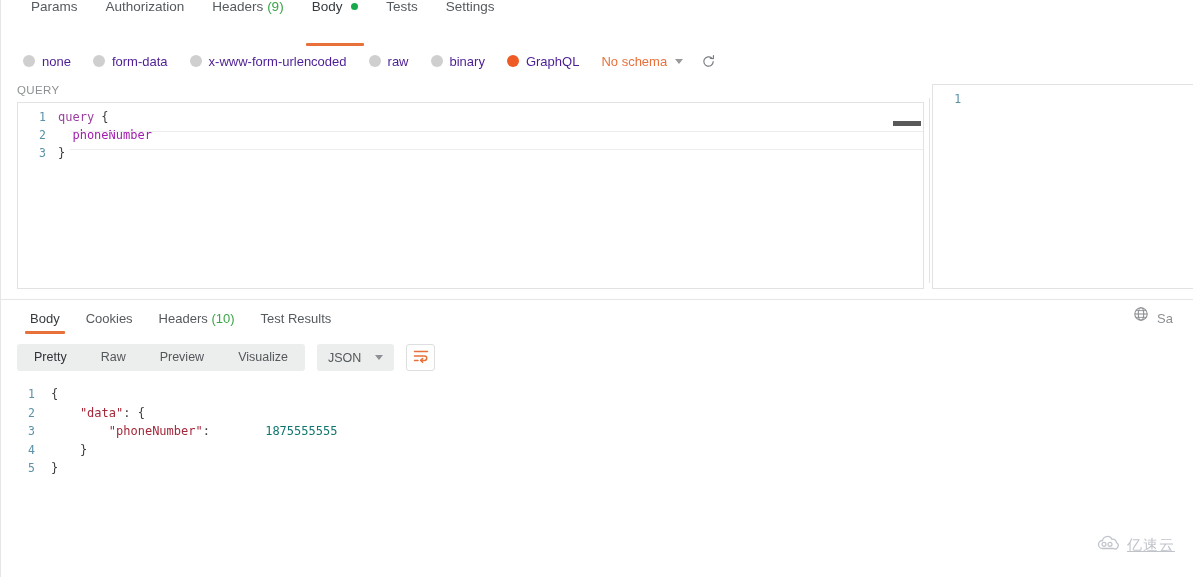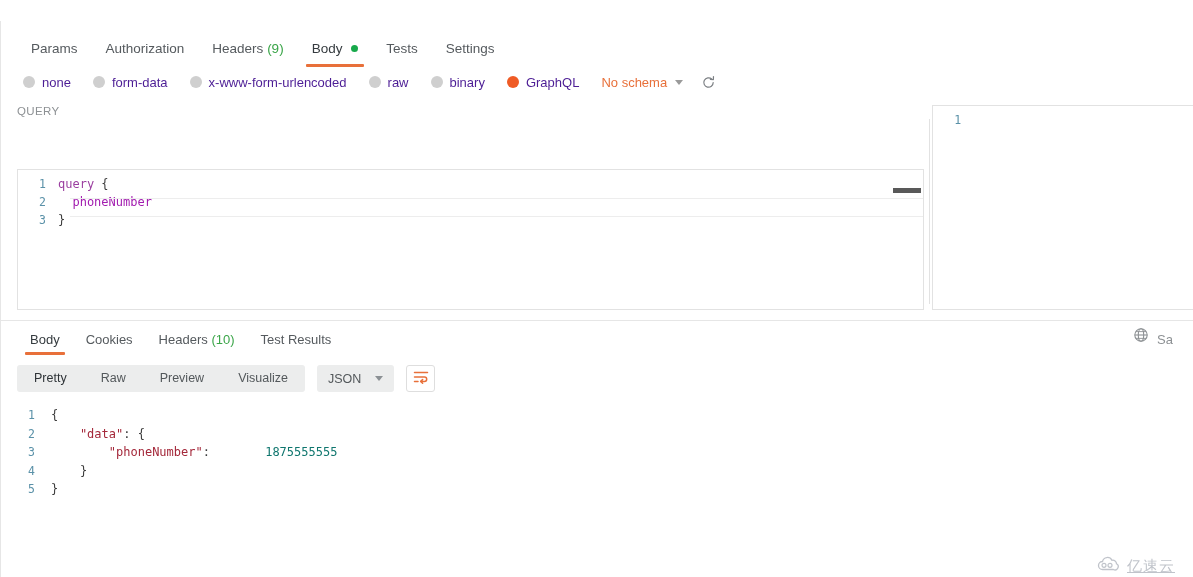--- a/index.html
+++ b/index.html
@@ -13,25 +13,23 @@
   .app {
     position: relative;
     width: 1193px; height: 577px;
     background: #fff;
     border-left: 1px solid #e6e6e6;
   }
 
   
   .req-tabs {
     display: flex;
-    align-items: flex-end;
     height: 46px;
     padding-left: 16px;
     gap: 0px;
-    margin-top: 21px;
   }
   .req-tab {
     position: relative;
     font-size: 13.5px;
     color: #555a5e;
     padding: 0 14px 12px 14px;
     white-space: nowrap;
     cursor: pointer;
     line-height: 1;
   }
@@ -94,21 +92,21 @@
   .refresh-icon { cursor: pointer; line-height: 0; }
 
   
   .editor-area {
     position: relative;
     display: flex;
     padding: 8px 0 0 0;
     height: 213px;
   }
   .pane { display: flex; flex-direction: column; }
-  .pane-query { width: 924px; padding-left: 16px; gap: 46px; }
+  .pane-query { width: 924px; padding-left: 16px; }
   .pane-vars  { width: 269px; padding-left: 8px; }
 
   .pane-label {
     font-size: 11.5px;
     letter-spacing: 0.4px;
     color: #8d9194;
     padding-bottom: 6px;
     display: flex;
     align-items: center;
   }

